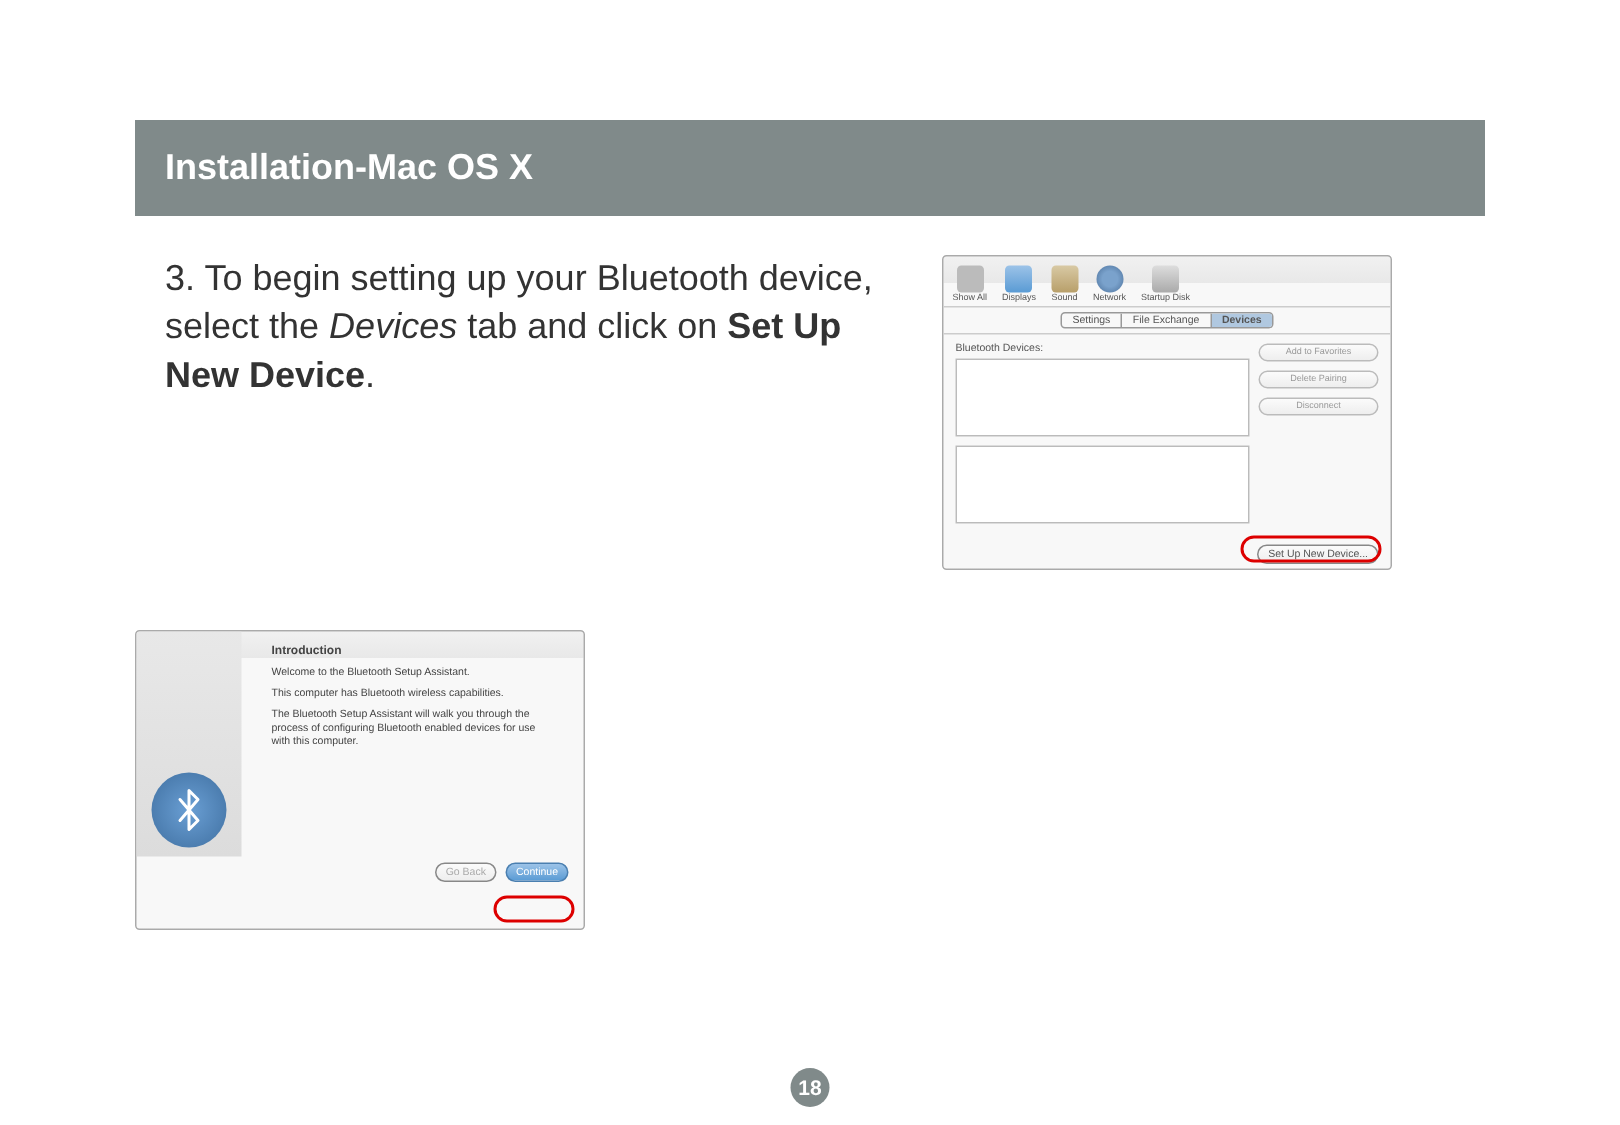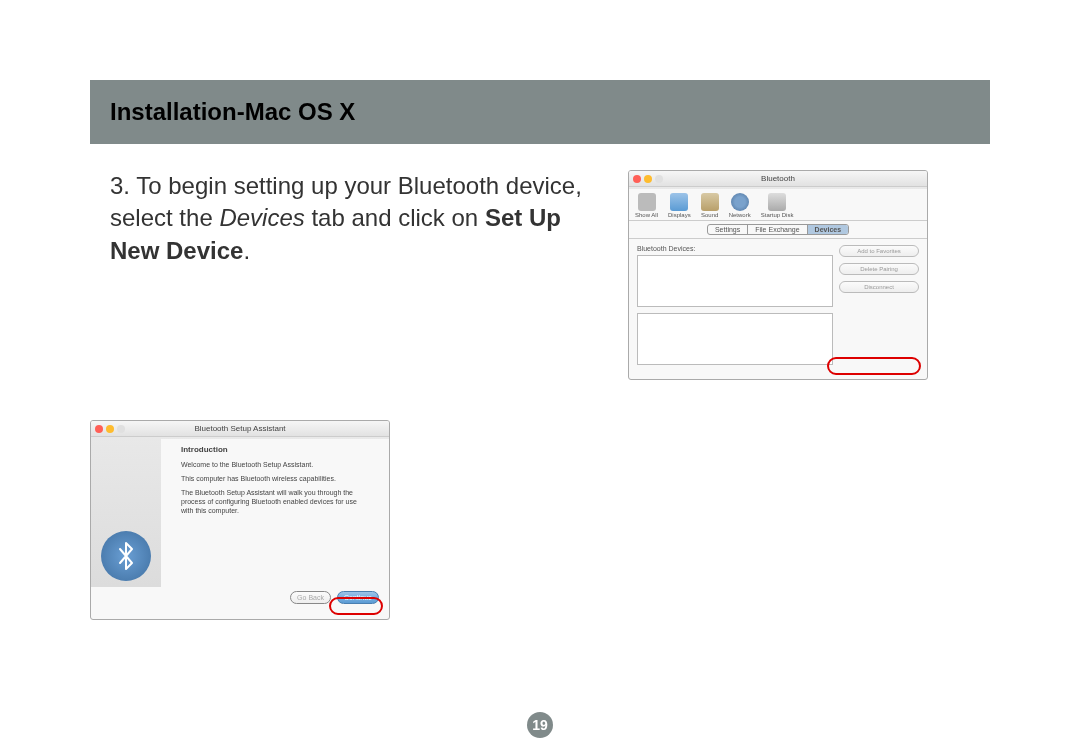--- a/index.html
+++ b/index.html
@@ -11,21 +11,21 @@
     position: relative;
     color: #333;
   }
   .page {
     padding: 80px 90px 40px 90px;
     position: relative;
     height: 100%;
   }
   .title-bar {
     background: #808a8a;
-    color: #000000;
+    color: #ffffff;
     font-size: 24px;
     font-weight: bold;
     padding: 18px 20px;
     margin-bottom: 26px;
   }
   .step {
     display: flex;
     align-items: flex-start;
     gap: 28px;
     margin-bottom: 40px;
@@ -120,26 +120,20 @@
 <div class="page">
   <div class="title-bar">Installation-Mac OS X</div>
 
   <div class="step">
     <div class="step-text">
       <span class="num">3.</span>
       <span>To begin setting up your Bluetooth device, select the </span><span class="italic">Devices</span><span> tab and click on </span><span class="bold">Set Up New Device</span><span>.</span>
     </div>
 
     <div class="screenshot" style="height:210px;">
-      <div class="win-titlebar">
-        <span class="traffic t-red"></span>
-        <span class="traffic t-yel"></span>
-        <span class="traffic t-grn"></span>
-        <span class="win-title">Bluetooth</span>
-      </div>
       <div class="toolbar-row">
         <div class="tb-item">
             <div class="tb-icon"></div>
             <span>Show All</span>
           </div>
         <div class="tb-item">
             <div class="tb-icon blue"></div>
             <span>Displays</span>
           </div>
         <div class="tb-item">
@@ -177,26 +171,20 @@
       <div class="setup-row">
         <div class="setup-btn">Set Up New Device...</div>
       </div>
       <div class="highlight-oval" style="right:6px; bottom:4px; width:94px; height:18px;"></div>
     </div>
   </div>
 
   <div class="step">
 
     <div class="screenshot" style="height:200px;">
-      <div class="win-titlebar">
-        <span class="traffic t-red"></span>
-        <span class="traffic t-yel"></span>
-        <span class="traffic t-grn"></span>
-        <span class="win-title">Bluetooth Setup Assistant</span>
-      </div>
       <div class="assistant-body">
         <div class="assistant-left">
           <div class="bt-logo">
             <svg width="22" height="30" viewBox="0 0 22 30">
                 <path d="M5 8 L17 22 L11 28 L11 2 L17 8 L5 22" stroke="#fff" stroke-width="2" fill="none" stroke-linejoin="round" stroke-linecap="round"></path>
               </svg>
           </div>
         </div>
         <div class="assistant-right">
           <h4>Introduction</h4>
@@ -206,14 +194,14 @@
         </div>
       </div>
       <div class="assistant-footer">
         <div class="setup-btn" style="color:#aaa;">Go Back</div>
         <div class="setup-btn" style="background:linear-gradient(#9cc3e8,#5a9bd4); color:#fff; border-color:#4a7fb0;">Continue</div>
       </div>
       <div class="highlight-oval" style="right:6px; bottom:4px; width:54px; height:18px;"></div>
     </div>
   </div>
 
-  <div class="page-number">19</div>
+  <div class="page-number">18</div>
 </div>
 
 </body></html>

